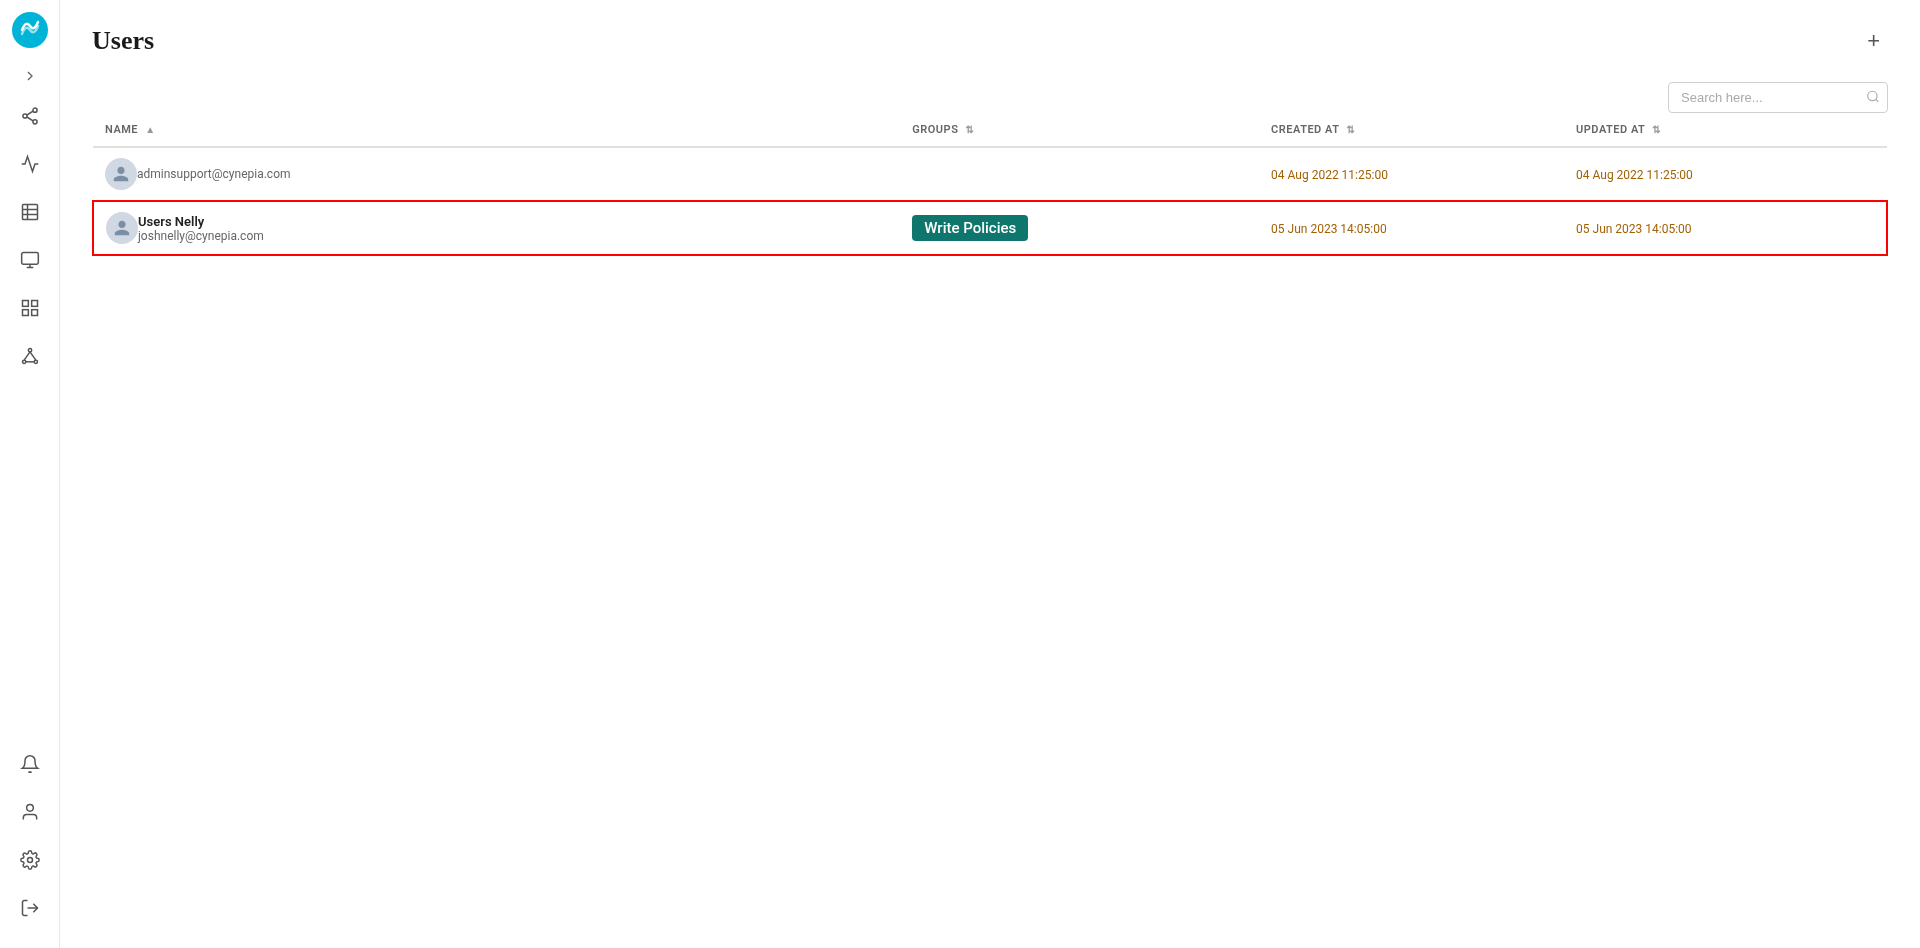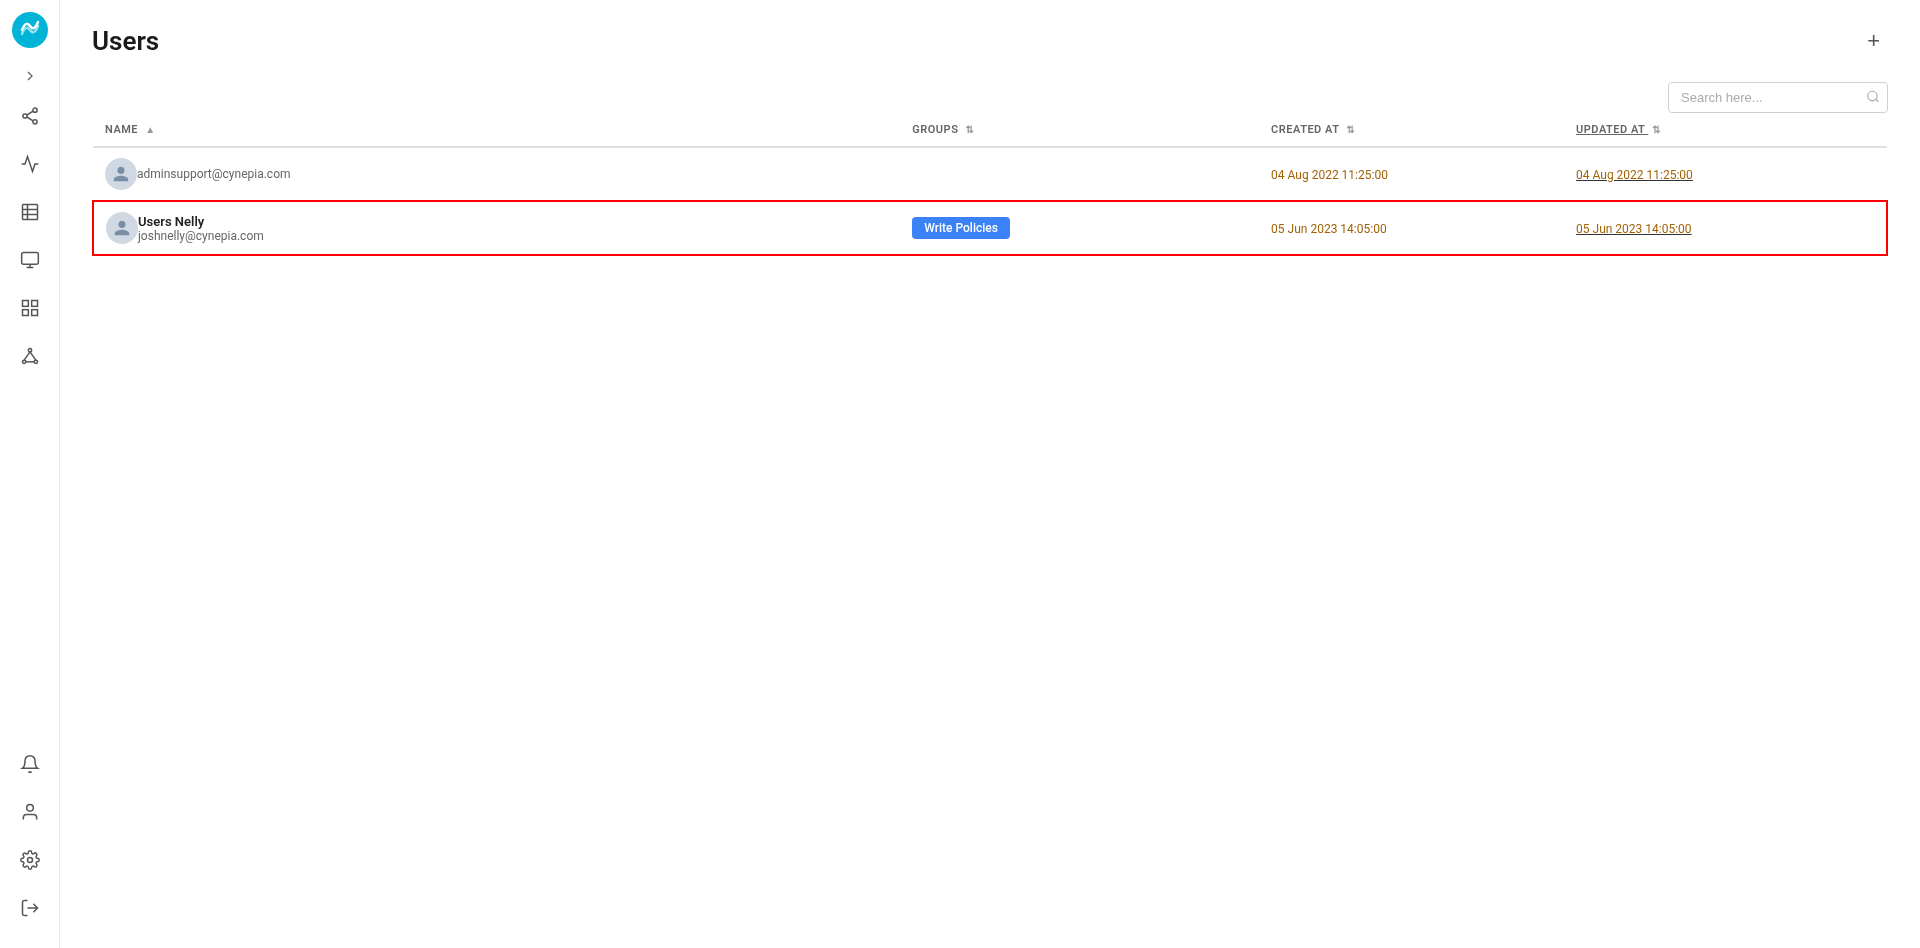--- a/index.html
+++ b/index.html
@@ -73,20 +73,21 @@
       display: flex;
       align-items: center;
       justify-content: space-between;
       margin-bottom: 24px;
     }
 
     .page-title {
       font-size: 26px;
       font-weight: 600;
       color: #1a1a1a;
+      font-family: Liberation Serif, serif;
     }
 
     .add-btn {
       background: none;
       border: none;
       cursor: pointer;
       font-size: 22px;
       color: #555;
       padding: 4px 8px;
     }
@@ -186,39 +187,39 @@
     }
 
     .user-info { display: flex; flex-direction: column; }
     .user-name { font-weight: 600; color: #222; font-size: 13px; }
     .user-email { color: #666; font-size: 12px; }
 
     .badge {
       display: inline-block;
       padding: 4px 12px;
       border-radius: 4px;
-      font-size: 12px;
+      font-size: 15px;
       font-weight: 500;
       color: #fff;
-      background: #3b82f6;
+      background: #0f766e;
     }
 
     .datetime-text { color: #a16207; font-size: 12px; }
 
     .showing-text {
       margin-top: 12px;
       font-size: 12px;
       color: #888;
     }
 
     
     .col-name { width: 45%; }
     .col-groups { width: 20%; }
     .col-created { width: 17%; }
-    .col-updated { width: 18%; text-decoration: underline; }
+    .col-updated { width: 18%; }
   </style>
 </head>
 <body>
 
 <div class="sidebar">
 
   <div class="sidebar-logo">
     <svg viewBox="0 0 36 36" xmlns="http://www.w3.org/2000/svg">
       <circle cx="18" cy="18" r="18" fill="#00b4d8"></circle>
       <path d="M10 18 Q14 8 18 14 Q22 20 26 10" stroke="#fff" stroke-width="2.5" fill="none" stroke-linecap="round"></path>

